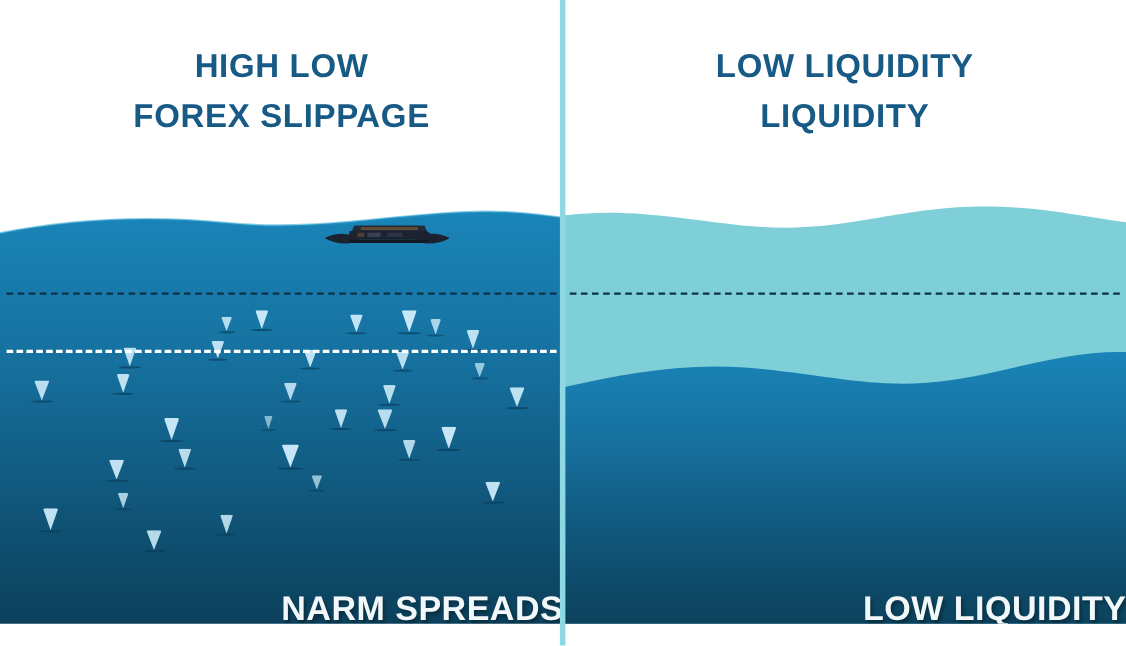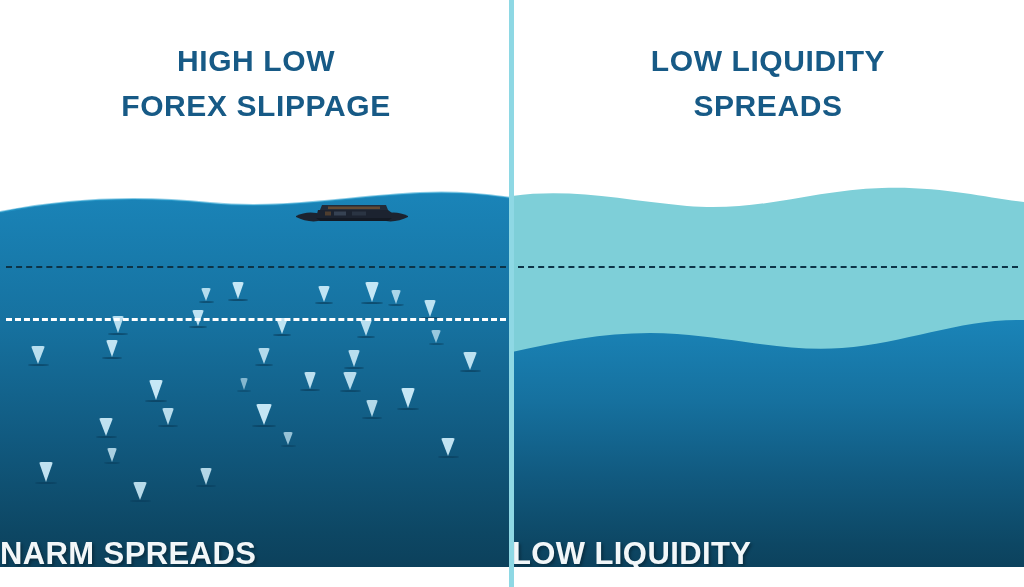--- a/index.html
+++ b/index.html
@@ -49,21 +49,21 @@
     user-select: none;
   }
   .heading .l2 { display: block; }
 
   
   .footer {
     position: absolute;
     left: 0;
     width: 512px;
     top: 536px;
-    text-align: left;
+    text-align: right;
     color: #f2f7f9;
     font-weight: bold;
     font-size: 31px;
     letter-spacing: 0.4px;
     text-shadow: 2px 2px 3px rgba(0,0,0,0.30);
     z-index: 45;
     user-select: none;
   }
 
   
@@ -313,20 +313,20 @@
 
       <path d="M0,196 C60,188 110,200 175,206 C250,212 300,190 370,188 C430,186 475,198 512,202 L512,587 L0,587 Z" fill="#7ecfd8"></path>
 
       <path d="M0,352 C55,340 105,330 165,334 C230,339 275,352 330,348 C395,343 450,318 512,320 L512,587 L0,587 Z" fill="url(#rightDeep)"></path>
     </svg>
 
     <div class="dashline dash-dark" style="left:6px; width:500px; top:266px;"></div>
 
     <div class="heading">
       <span>LOW LIQUIDITY</span>
-      <span class="l2">SPREADS</span>
+      <span class="l2">LIQUIDITY</span>
     </div>
 
     <div class="footer">LOW LIQUIDITY</div>
   </div>
 
   <div class="divider"></div>
 </div>
 
 </body></html>

